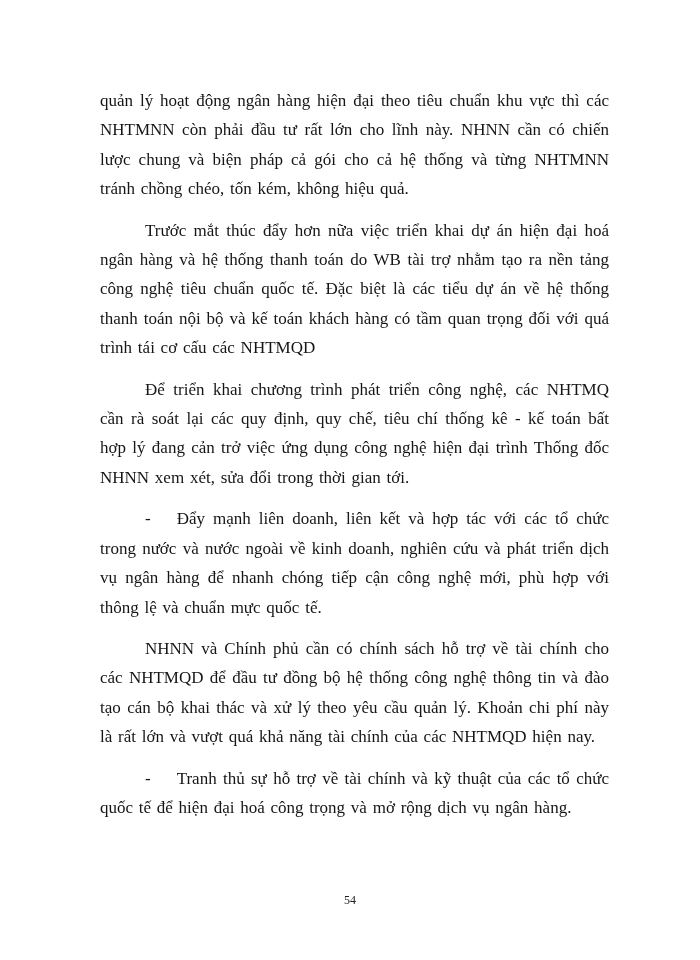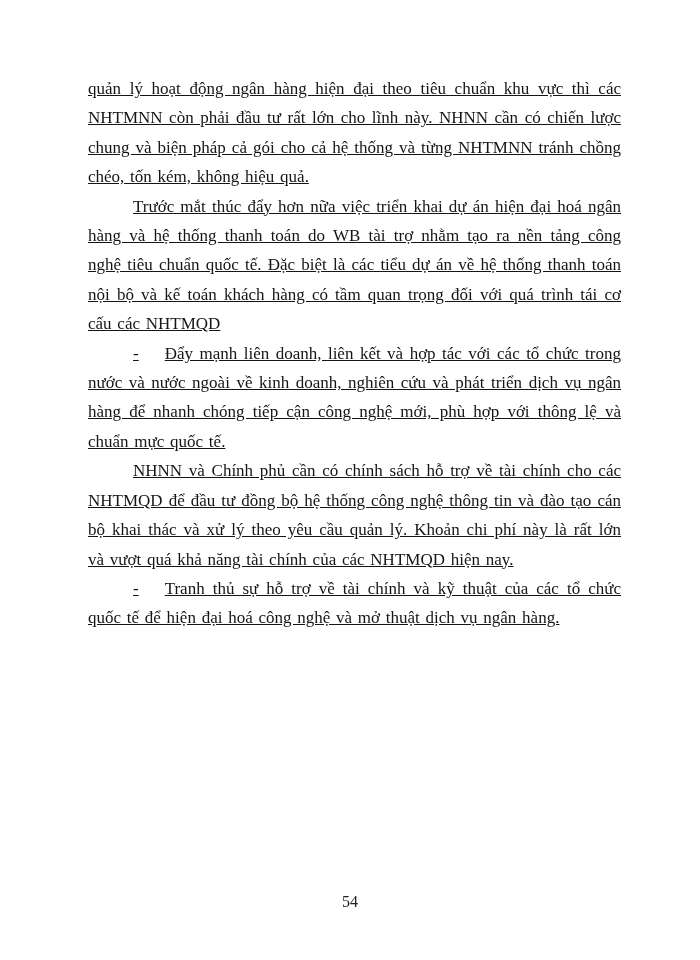--- a/index.html
+++ b/index.html
@@ -20,49 +20,49 @@
     top: 74px;
     width: 533px;
     font-family: "Liberation Serif", "DejaVu Serif", serif;
     font-size: 17px;
     line-height: 29.4px;
     text-align: justify;
     color: #151515;
     -webkit-font-smoothing: antialiased;
   }
   .para {
-    margin: 0;
+    margin: 12px;
     padding: 0;
     word-spacing: 1.5px;
-    text-decoration: underline;
   }
   .indent {
     text-indent: 45px;
   }
   .tab {
     display: inline-block;
     width: 26px;
   }
   .page-number {
     position: absolute;
     top: 893px;
     left: 0;
     width: 100%;
     text-align: center;
     font-family: "Liberation Serif", "DejaVu Serif", serif;
-    font-size: 16px;
+    font-size: 12px;
     color: #222222;
   }
 </style>
 </head>
 <body>
 
 <div class="page">
   <div class="content">
     <p class="para">quản lý hoạt động ngân hàng hiện đại theo tiêu chuẩn khu vực thì các NHTMNN còn phải đầu tư rất lớn cho lĩnh này. NHNN cần có chiến lược chung và biện pháp cả gói cho cả hệ thống và từng NHTMNN tránh chồng chéo, tốn kém, không hiệu quả.</p>
     <p class="para indent">Trước mắt thúc đẩy hơn nữa việc triển khai dự án hiện đại hoá ngân hàng và hệ thống thanh toán do WB tài trợ nhằm tạo ra nền tảng công nghệ tiêu chuẩn quốc tế. Đặc biệt là các tiểu dự án về hệ thống thanh toán nội bộ và kế toán khách hàng có tầm quan trọng đối với quá trình tái cơ cấu các NHTMQD</p>
+    <p class="para indent">Để triển khai chương trình phát triển công nghệ, các NHTMQ cần rà soát lại các quy định, quy chế, tiêu chí thống kê - kế toán bất hợp lý đang cản trở việc ứng dụng công nghệ hiện đại trình Thống đốc NHNN xem xét, sửa đổi trong thời gian tới.</p>
     <p class="para indent"><span>-</span><span class="tab"></span><span>Đẩy mạnh liên doanh, liên kết và hợp tác với các tổ chức trong nước và nước ngoài về kinh doanh, nghiên cứu và phát triển dịch vụ ngân hàng để nhanh chóng tiếp cận công nghệ mới, phù hợp với thông lệ và chuẩn mực quốc tế.</span></p>
     <p class="para indent">NHNN và Chính phủ cần có chính sách hỗ trợ về tài chính cho các NHTMQD để đầu tư đồng bộ hệ thống công nghệ thông tin và đào tạo cán bộ khai thác và xử lý theo yêu cầu quản lý. Khoản chi phí này là rất lớn và vượt quá khả năng tài chính của các NHTMQD hiện nay.</p>
-    <p class="para indent"><span>-</span><span class="tab"></span><span>Tranh thủ sự hỗ trợ về tài chính và kỹ thuật của các tổ chức quốc tế để hiện đại hoá công nghệ và mở thuật dịch vụ ngân hàng.</span></p>
+    <p class="para indent"><span>-</span><span class="tab"></span><span>Tranh thủ sự hỗ trợ về tài chính và kỹ thuật của các tổ chức quốc tế để hiện đại hoá công trọng và mở rộng dịch vụ ngân hàng.</span></p>
   </div>
 
   <div class="page-number">54</div>
 </div>
 
 </body></html>

